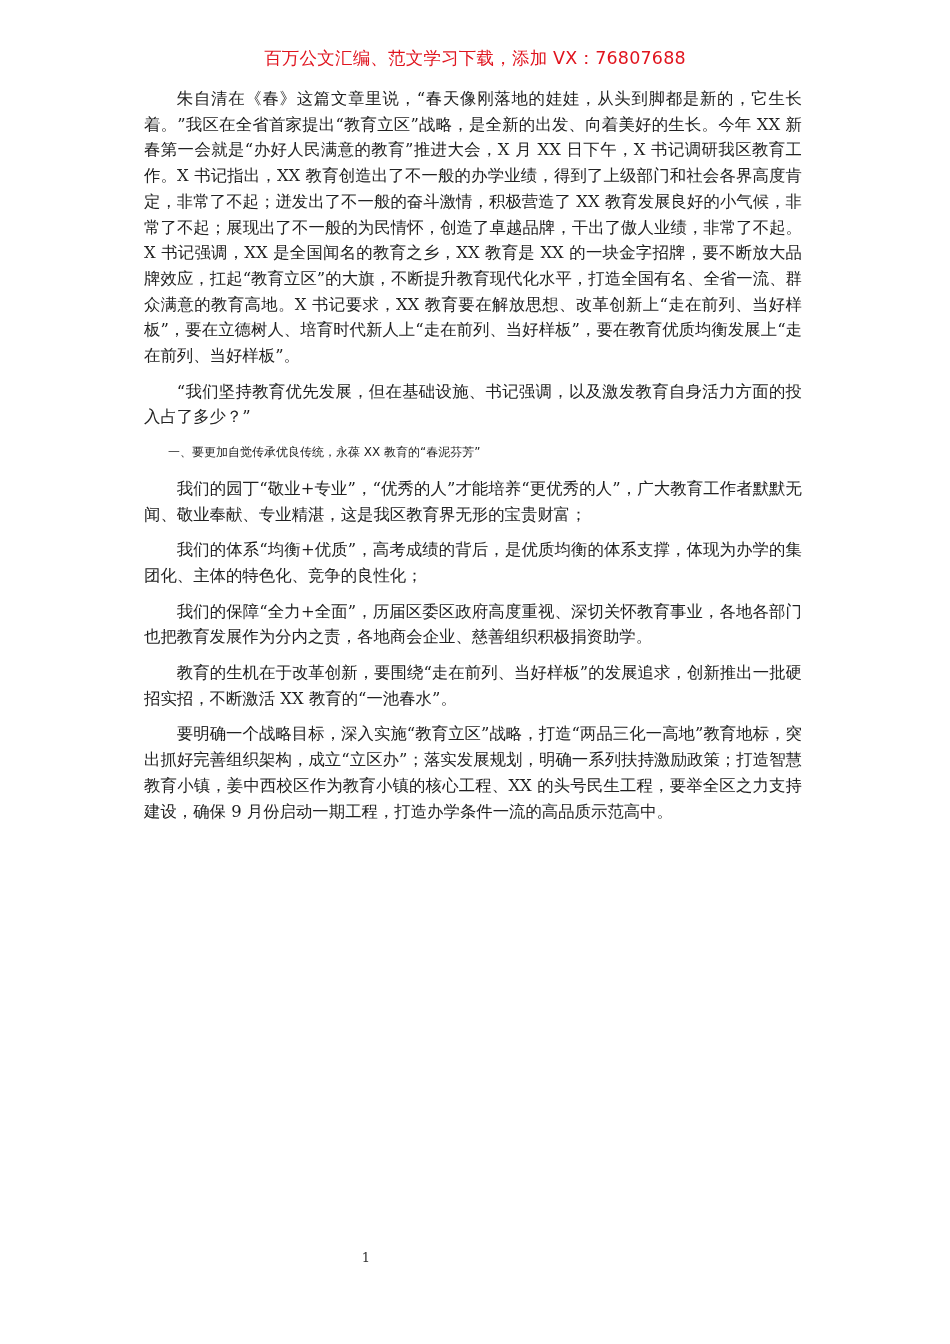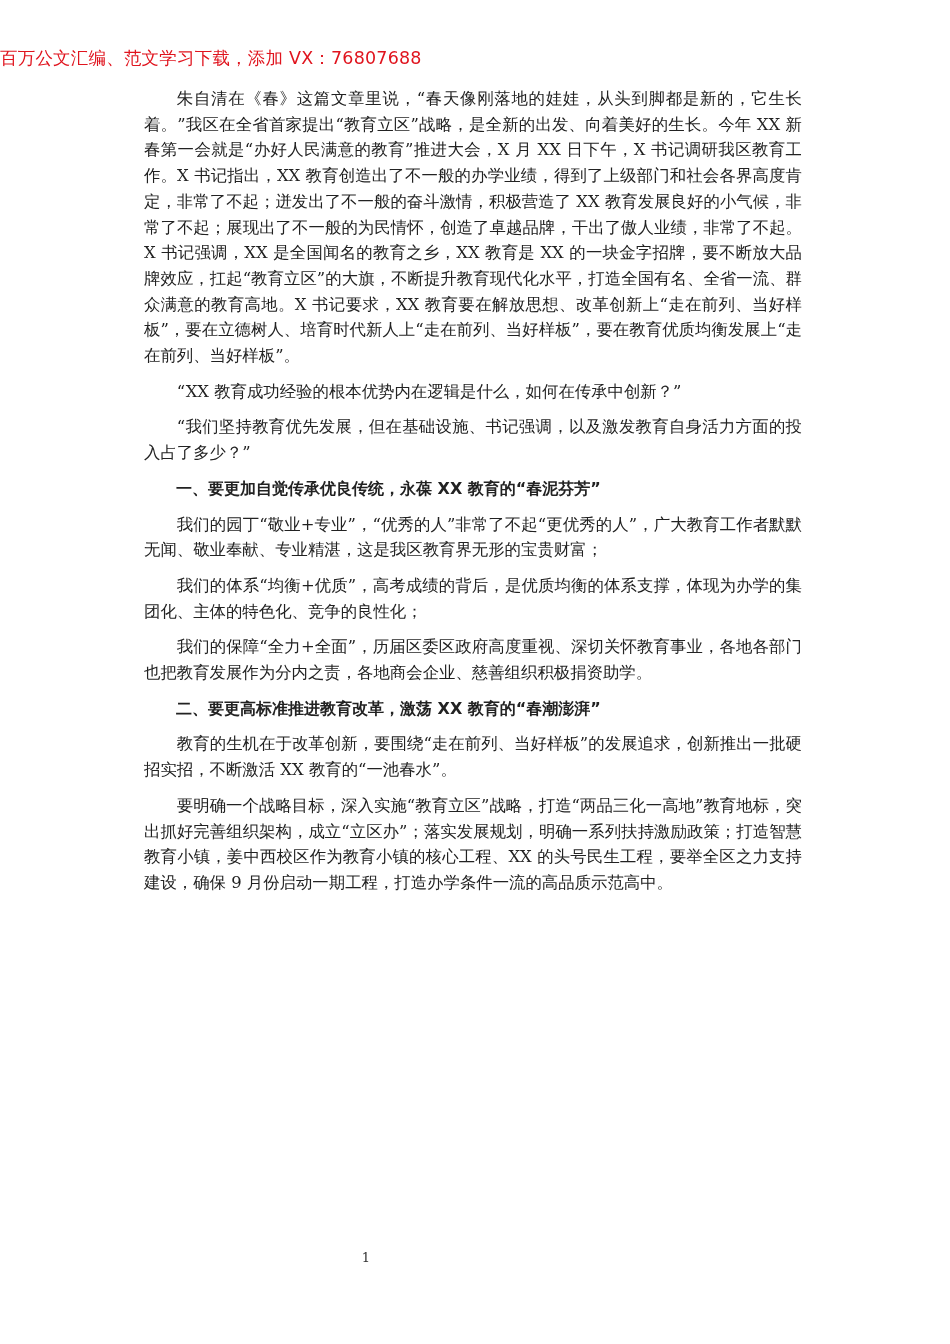--- a/index.html
+++ b/index.html
@@ -1,45 +1,43 @@
 <!DOCTYPE html>
 <html><head>
 <meta charset="utf-8">
 <style>
   html, body { margin: 0; padding: 0; background: #ffffff; }
   body { width: 950px; height: 1344px; position: relative; overflow: hidden; }
   .banner {
-    position: absolute; top: 46px; left: 0; width: 950px; 
+    position: absolute; top: 46px; left: 0; width: 950px; text-align: center;
     color: #e0141e; font-family: "DejaVu Sans", "Liberation Sans", sans-serif;
     font-size: 17.5px; letter-spacing: 0.2px;
   }
   .page {
     position: absolute; left: 144px; top: 86px; width: 666px;
     font-family: "DejaVu Serif", "Liberation Serif", serif;
     color: #222; font-size: 16.4px; line-height: 25.7px;
     text-align: justify;
   }
   .p { margin: 0 8px 10px 0; text-indent: 2em; }
-  .h { margin: 0 0 10px 0; text-indent: 2em; font-weight: bold; font-family: "DejaVu Sans", "Liberation Sans", sans-serif; font-size: 16px; }
+  .h { margin: 0 0 10px 0; text-indent: 2em; font-weight: normal; font-family: "DejaVu Sans", "Liberation Sans", sans-serif; font-size: 12px; }
   .pagenum {
     position: absolute; top: 1250px; left: 356px; width: 20px; text-align: center;
     font-family: "DejaVu Serif", "Liberation Serif", serif; font-size: 13px; color: #333;
   }
 </style>
 </head>
 <body>
 
 <div class="banner">百万公文汇编、范文学习下载，添加 VX：76807688</div>
 
 <div class="page">
   <p class="p">朱自清在《春》这篇文章里说，“春天像刚落地的娃娃，从头到脚都是新的，它生长着。”我区在全省首家提出“教育立区”战略，是全新的出发、向着美好的生长。今年 XX 新春第一会就是“办好人民满意的教育”推进大会，X 月 XX 日下午，X 书记调研我区教育工作。X 书记指出，XX 教育创造出了不一般的办学业绩，得到了上级部门和社会各界高度肯定，非常了不起；迸发出了不一般的奋斗激情，积极营造了 XX 教育发展良好的小气候，非常了不起；展现出了不一般的为民情怀，创造了卓越品牌，干出了傲人业绩，非常了不起。X 书记强调，XX 是全国闻名的教育之乡，XX 教育是 XX 的一块金字招牌，要不断放大品牌效应，扛起“教育立区”的大旗，不断提升教育现代化水平，打造全国有名、全省一流、群众满意的教育高地。X 书记要求，XX 教育要在解放思想、改革创新上“走在前列、当好样板”，要在立德树人、培育时代新人上“走在前列、当好样板”，要在教育优质均衡发展上“走在前列、当好样板”。</p>
-  <p class="p">“XX 教育成功经验的根本优势内在逻辑是什么，如何在传承中创新？”</p>
   <p class="p">“我们坚持教育优先发展，但在基础设施、书记强调，以及激发教育自身活力方面的投入占了多少？”</p>
   <p class="h">一、要更加自觉传承优良传统，永葆 XX 教育的“春泥芬芳”</p>
-  <p class="p">我们的园丁“敬业+专业”，“优秀的人”非常了不起“更优秀的人”，广大教育工作者默默无闻、敬业奉献、专业精湛，这是我区教育界无形的宝贵财富；</p>
+  <p class="p">我们的园丁“敬业+专业”，“优秀的人”才能培养“更优秀的人”，广大教育工作者默默无闻、敬业奉献、专业精湛，这是我区教育界无形的宝贵财富；</p>
   <p class="p">我们的体系“均衡+优质”，高考成绩的背后，是优质均衡的体系支撑，体现为办学的集团化、主体的特色化、竞争的良性化；</p>
   <p class="p">我们的保障“全力+全面”，历届区委区政府高度重视、深切关怀教育事业，各地各部门也把教育发展作为分内之责，各地商会企业、慈善组织积极捐资助学。</p>
-  <p class="h">二、要更高标准推进教育改革，激荡 XX 教育的“春潮澎湃”</p>
   <p class="p">教育的生机在于改革创新，要围绕“走在前列、当好样板”的发展追求，创新推出一批硬招实招，不断激活 XX 教育的“一池春水”。</p>
   <p class="p">要明确一个战略目标，深入实施“教育立区”战略，打造“两品三化一高地”教育地标，突出抓好完善组织架构，成立“立区办”；落实发展规划，明确一系列扶持激励政策；打造智慧教育小镇，姜中西校区作为教育小镇的核心工程、XX 的头号民生工程，要举全区之力支持建设，确保 9 月份启动一期工程，打造办学条件一流的高品质示范高中。</p>
 </div>
 
 <div class="pagenum">1</div>
 
 </body></html>

